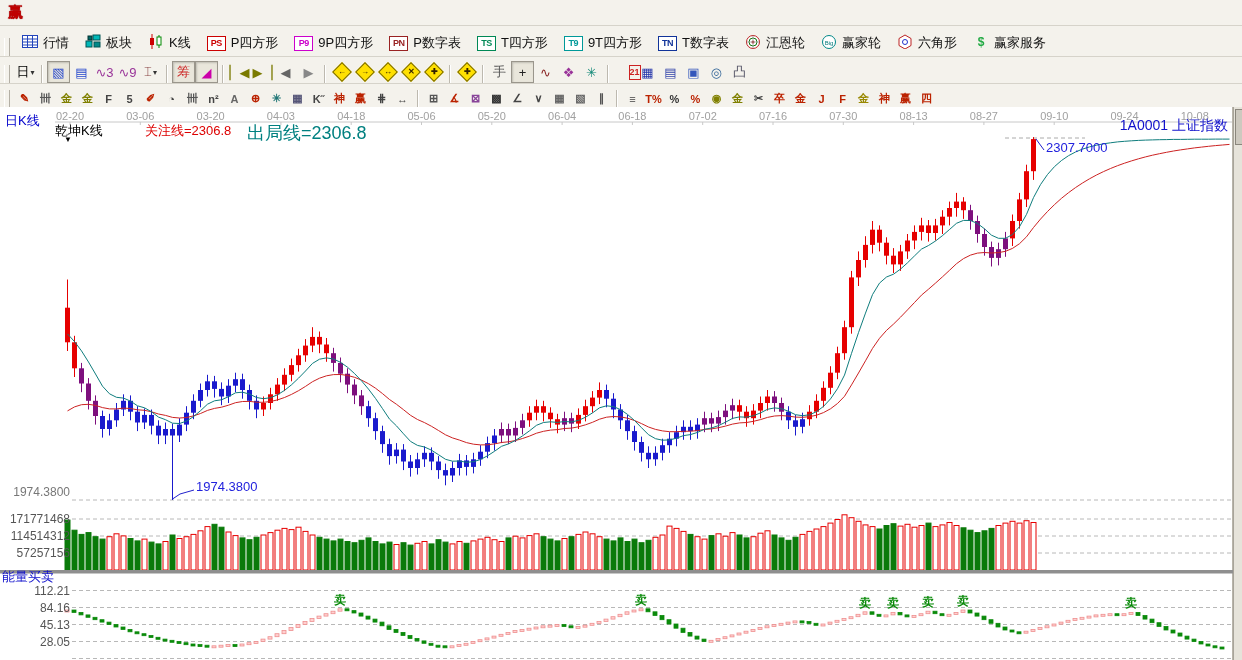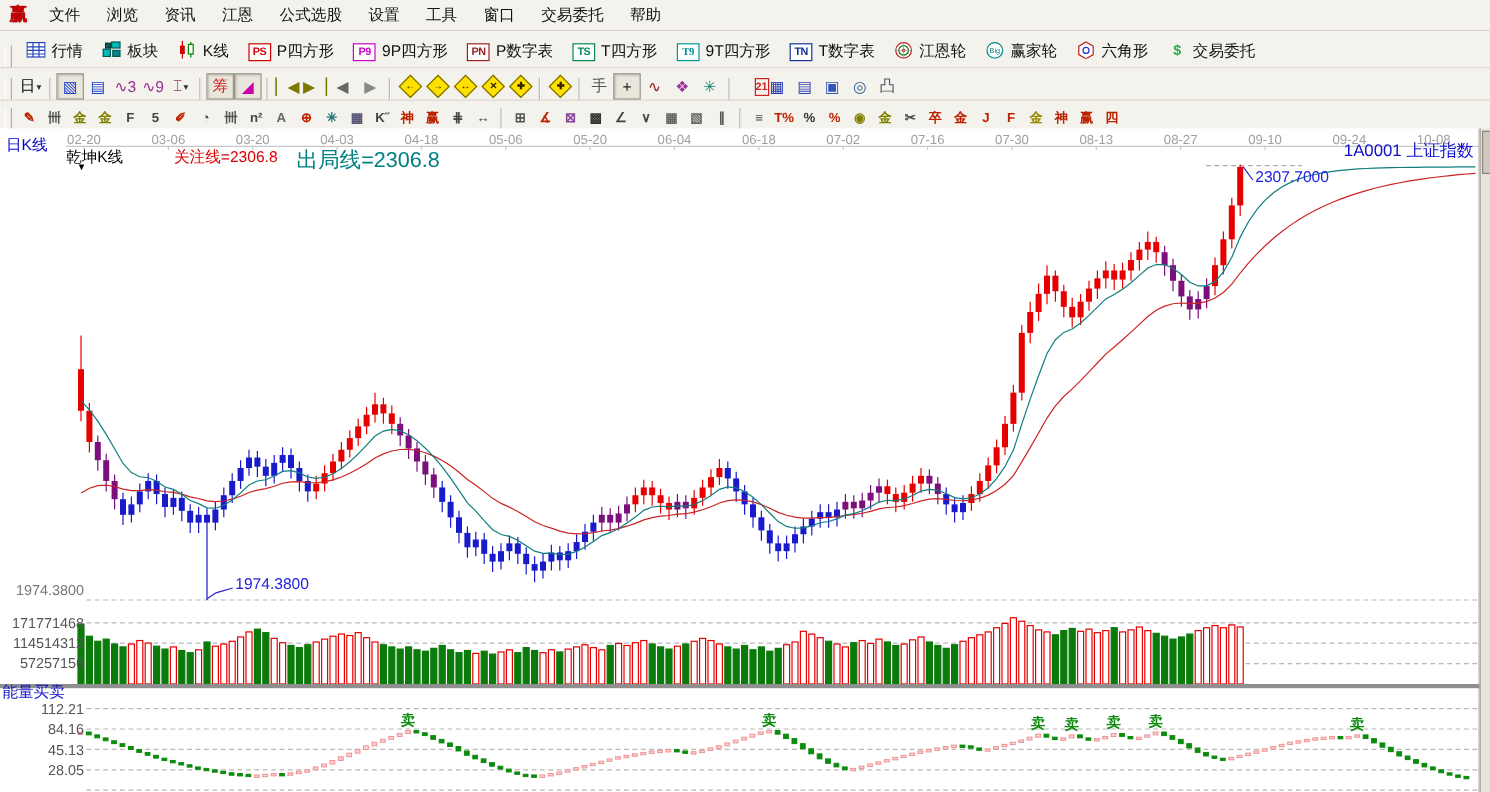--- a/index.html
+++ b/index.html
@@ -40,32 +40,20 @@
   .lbl-osctitle{left:2px;top:570px;color:#1111cc;font-size:13px}
   .axis-lbl{position:absolute;left:2px;width:68px;text-align:right;color:#555;font-size:12px}
   .vscroll{position:absolute;right:0;top:107px;width:9px;height:553px;background:#e6e3da;border-left:1px solid #a8a49a;box-sizing:border-box}
   .vthumb{position:absolute;left:1px;top:2px;width:6px;height:34px;background:#cdc9bf;border:1px solid #8a867c}
 </style>
 </head>
 <body>
 
 <div class="menubar">
   <span class="logo">赢</span>
-  <span id="menu-items" style="display:flex">
-      <span class="menu-item">文件</span>
-      <span class="menu-item">浏览</span>
-      <span class="menu-item">资讯</span>
-      <span class="menu-item">江恩</span>
-      <span class="menu-item">公式选股</span>
-      <span class="menu-item">设置</span>
-      <span class="menu-item">工具</span>
-      <span class="menu-item">窗口</span>
-      <span class="menu-item">交易委托</span>
-      <span class="menu-item">帮助</span>
-    </span>
 </div>
 
 <div class="tb tb2" id="tb-main">
     <div class="grip"></div>
     <button class="tb2-item">
       <span><svg width="16" height="15" xmlns="http://www.w3.org/2000/svg">
           <rect x="0.5" y="1.5" width="15" height="12" fill="#fff" stroke="#2244bb"></rect>
           <path d="M0.5 5h15M0.5 8h15M0.5 11h15M5.5 1.5v12M10.5 1.5v12" stroke="#2244bb" fill="none"></path>
         </svg></span>
       <span>行情</span>
@@ -98,21 +86,21 @@
     </button>
     <button class="tb2-item">
       <span class="badge" style="color: rgb(153, 34, 34); border-color: rgb(153, 34, 34);">PN</span>
       <span>P数字表</span>
     </button>
     <button class="tb2-item">
       <span class="badge" style="color: rgb(0, 136, 85); border-color: rgb(0, 136, 85);">TS</span>
       <span>T四方形</span>
     </button>
     <button class="tb2-item">
-      <span class="badge" style="color: rgb(0, 153, 153); border-color: rgb(0, 153, 153); font-family: Liberation Serif, serif;">T9</span>
+      <span class="badge" style="color: rgb(0, 153, 153); border-color: rgb(0, 153, 153);">T9</span>
       <span>9T四方形</span>
     </button>
     <button class="tb2-item">
       <span class="badge" style="color: rgb(17, 51, 153); border-color: rgb(17, 51, 153);">TN</span>
       <span>T数字表</span>
     </button>
     <button class="tb2-item">
       <span><svg width="16" height="15" xmlns="http://www.w3.org/2000/svg">
           <circle cx="8" cy="8" r="6.5" fill="#fff" stroke="#bb2222"></circle>
           <circle cx="8" cy="8" r="4" fill="none" stroke="#117711"></circle>
@@ -132,21 +120,21 @@
       <span><svg width="16" height="15" xmlns="http://www.w3.org/2000/svg">
           <polygon points="8,1 14,4.5 14,11.5 8,15 2,11.5 2,4.5" fill="#fff" stroke="#bb2222"></polygon>
           <circle cx="8" cy="8" r="2.5" fill="none" stroke="#2233cc"></circle>
         </svg></span>
       <span>六角形</span>
     </button>
     <button class="tb2-item">
       <span><svg width="16" height="15" xmlns="http://www.w3.org/2000/svg">
           <text x="8" y="12" font-size="12" font-weight="bold" text-anchor="middle" fill="#22aa44" font-family="Liberation Sans,sans-serif">$</text>
         </svg></span>
-      <span>交易委托</span>
+      <span>赢家服务</span>
     </button>
   </div>
 <div class="tb tb3" id="tb-view">
     <div class="grip"></div>
     <button class="btn">
       <span style="color: rgb(0, 0, 0);">日</span>
       <span class="drop">▾</span>
     </button>
     <div class="sep"></div>
     <button class="btn pressed">

